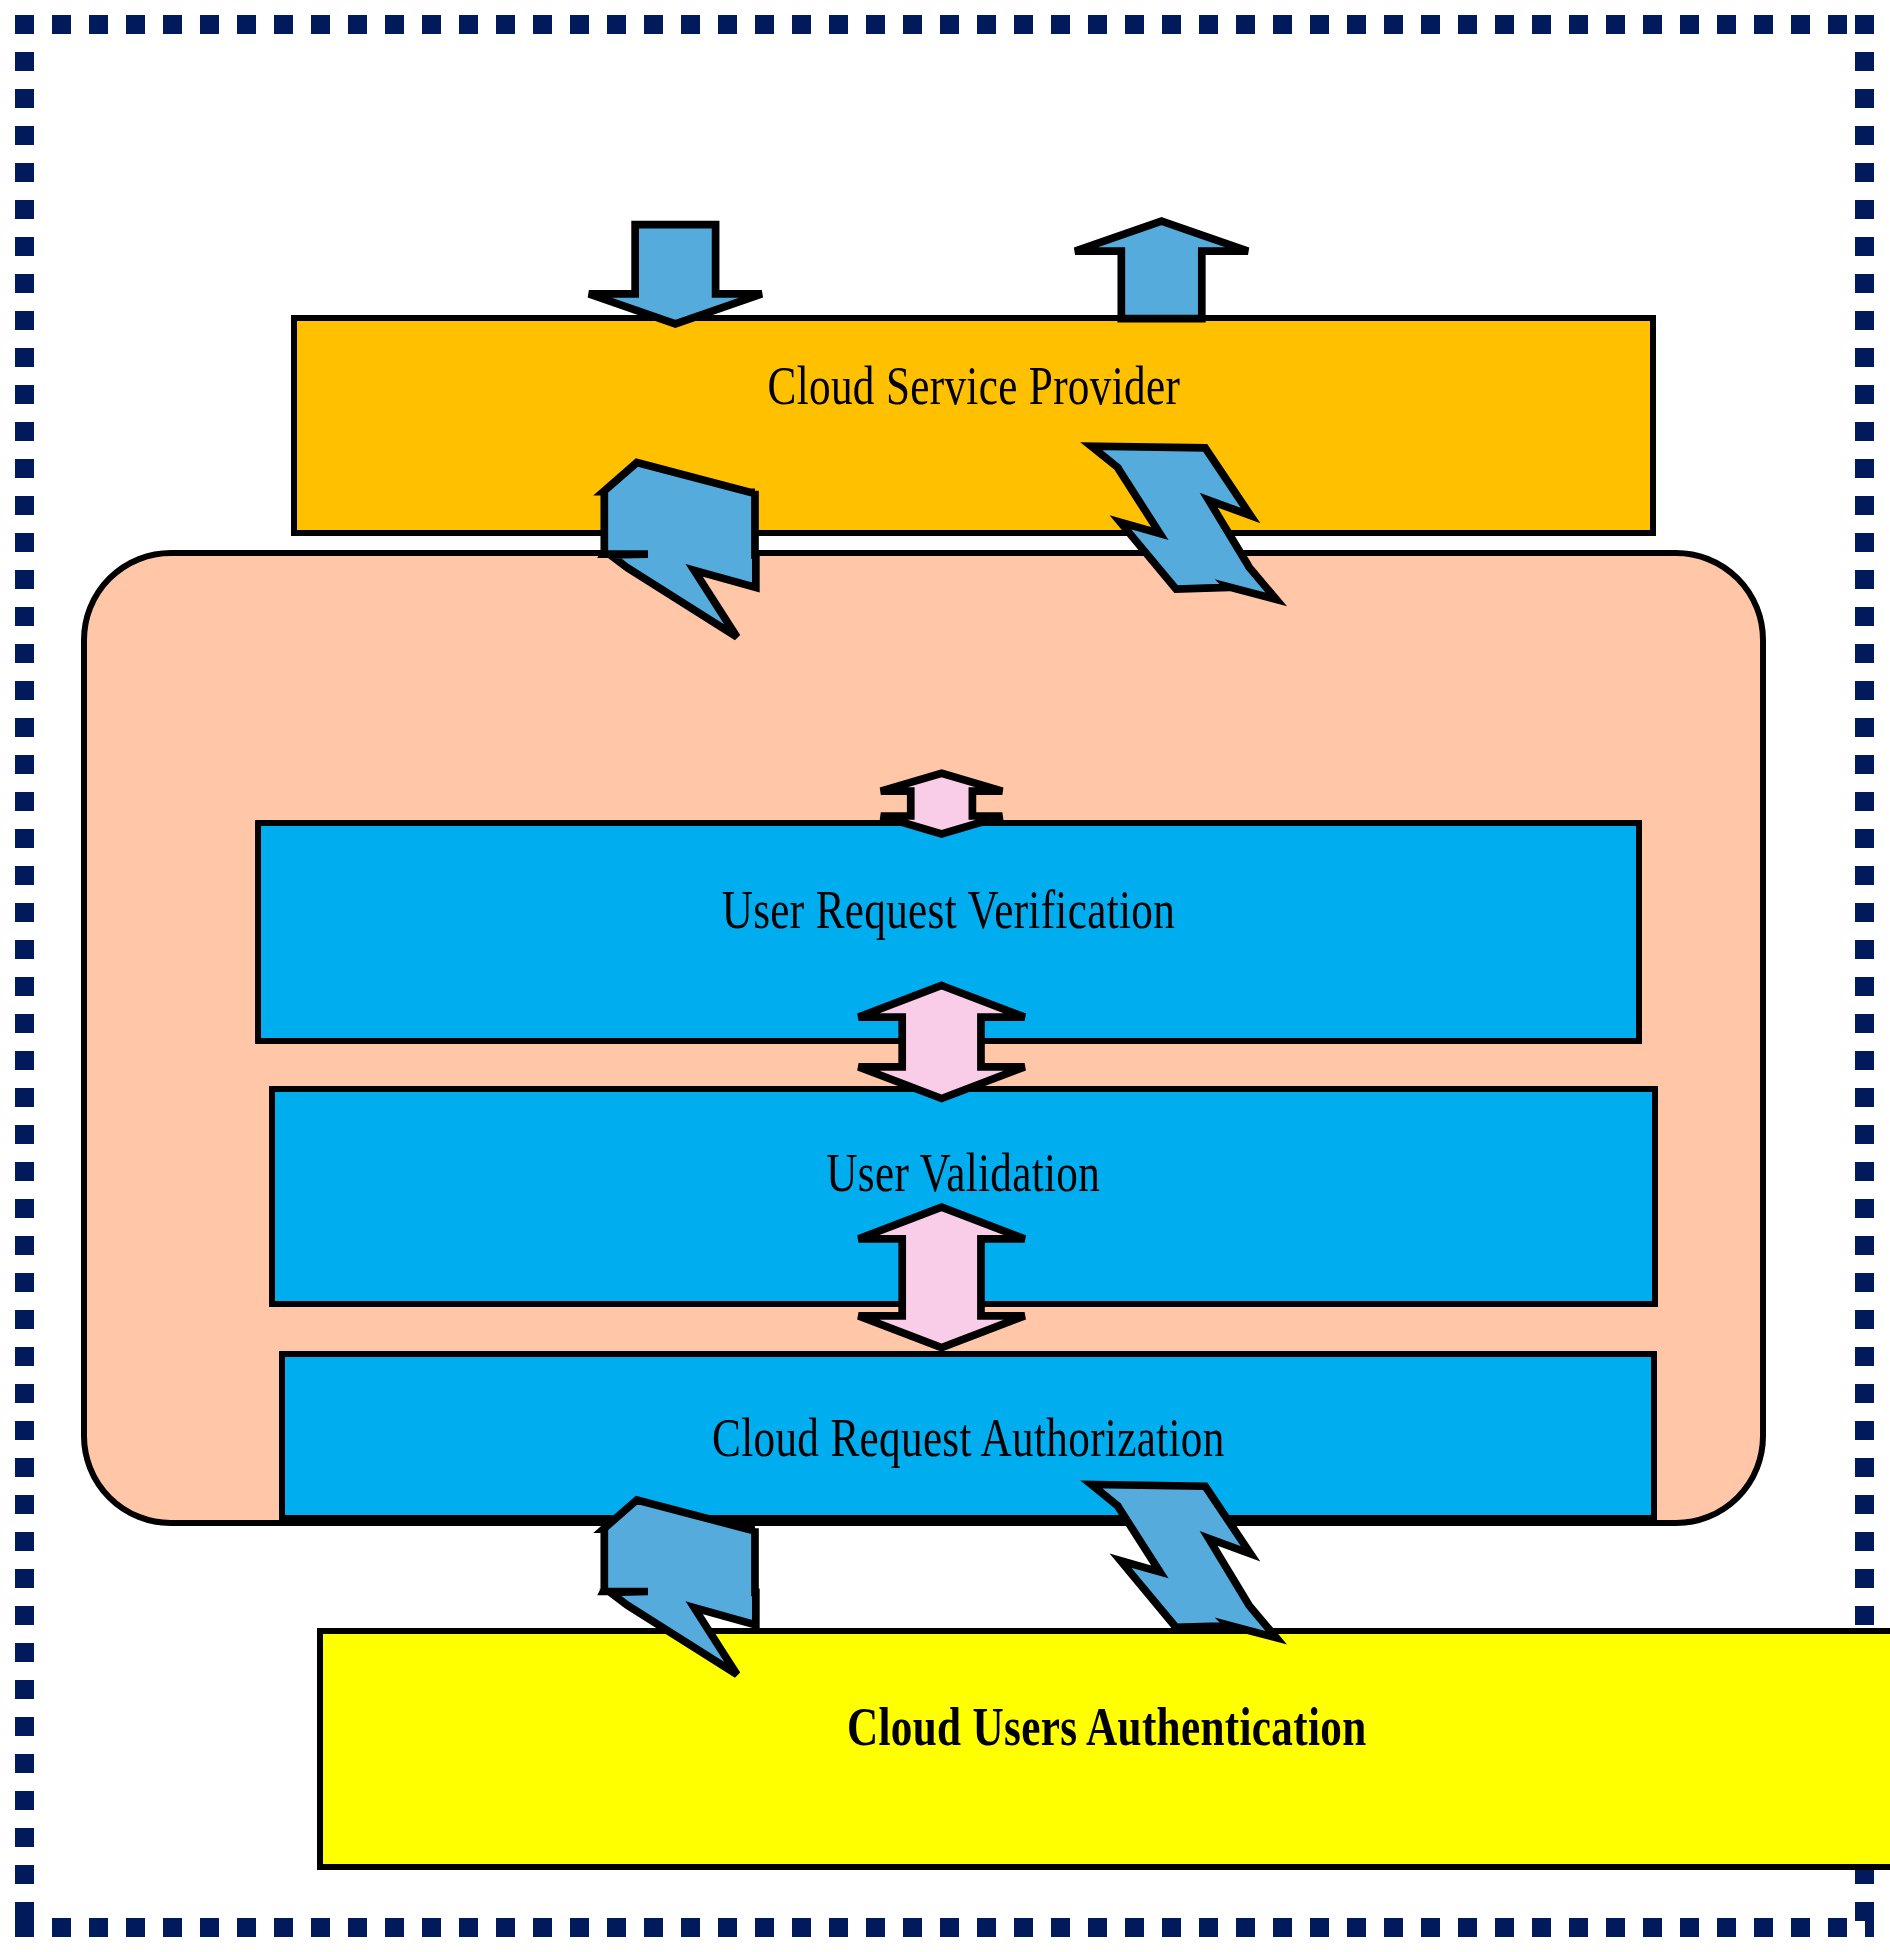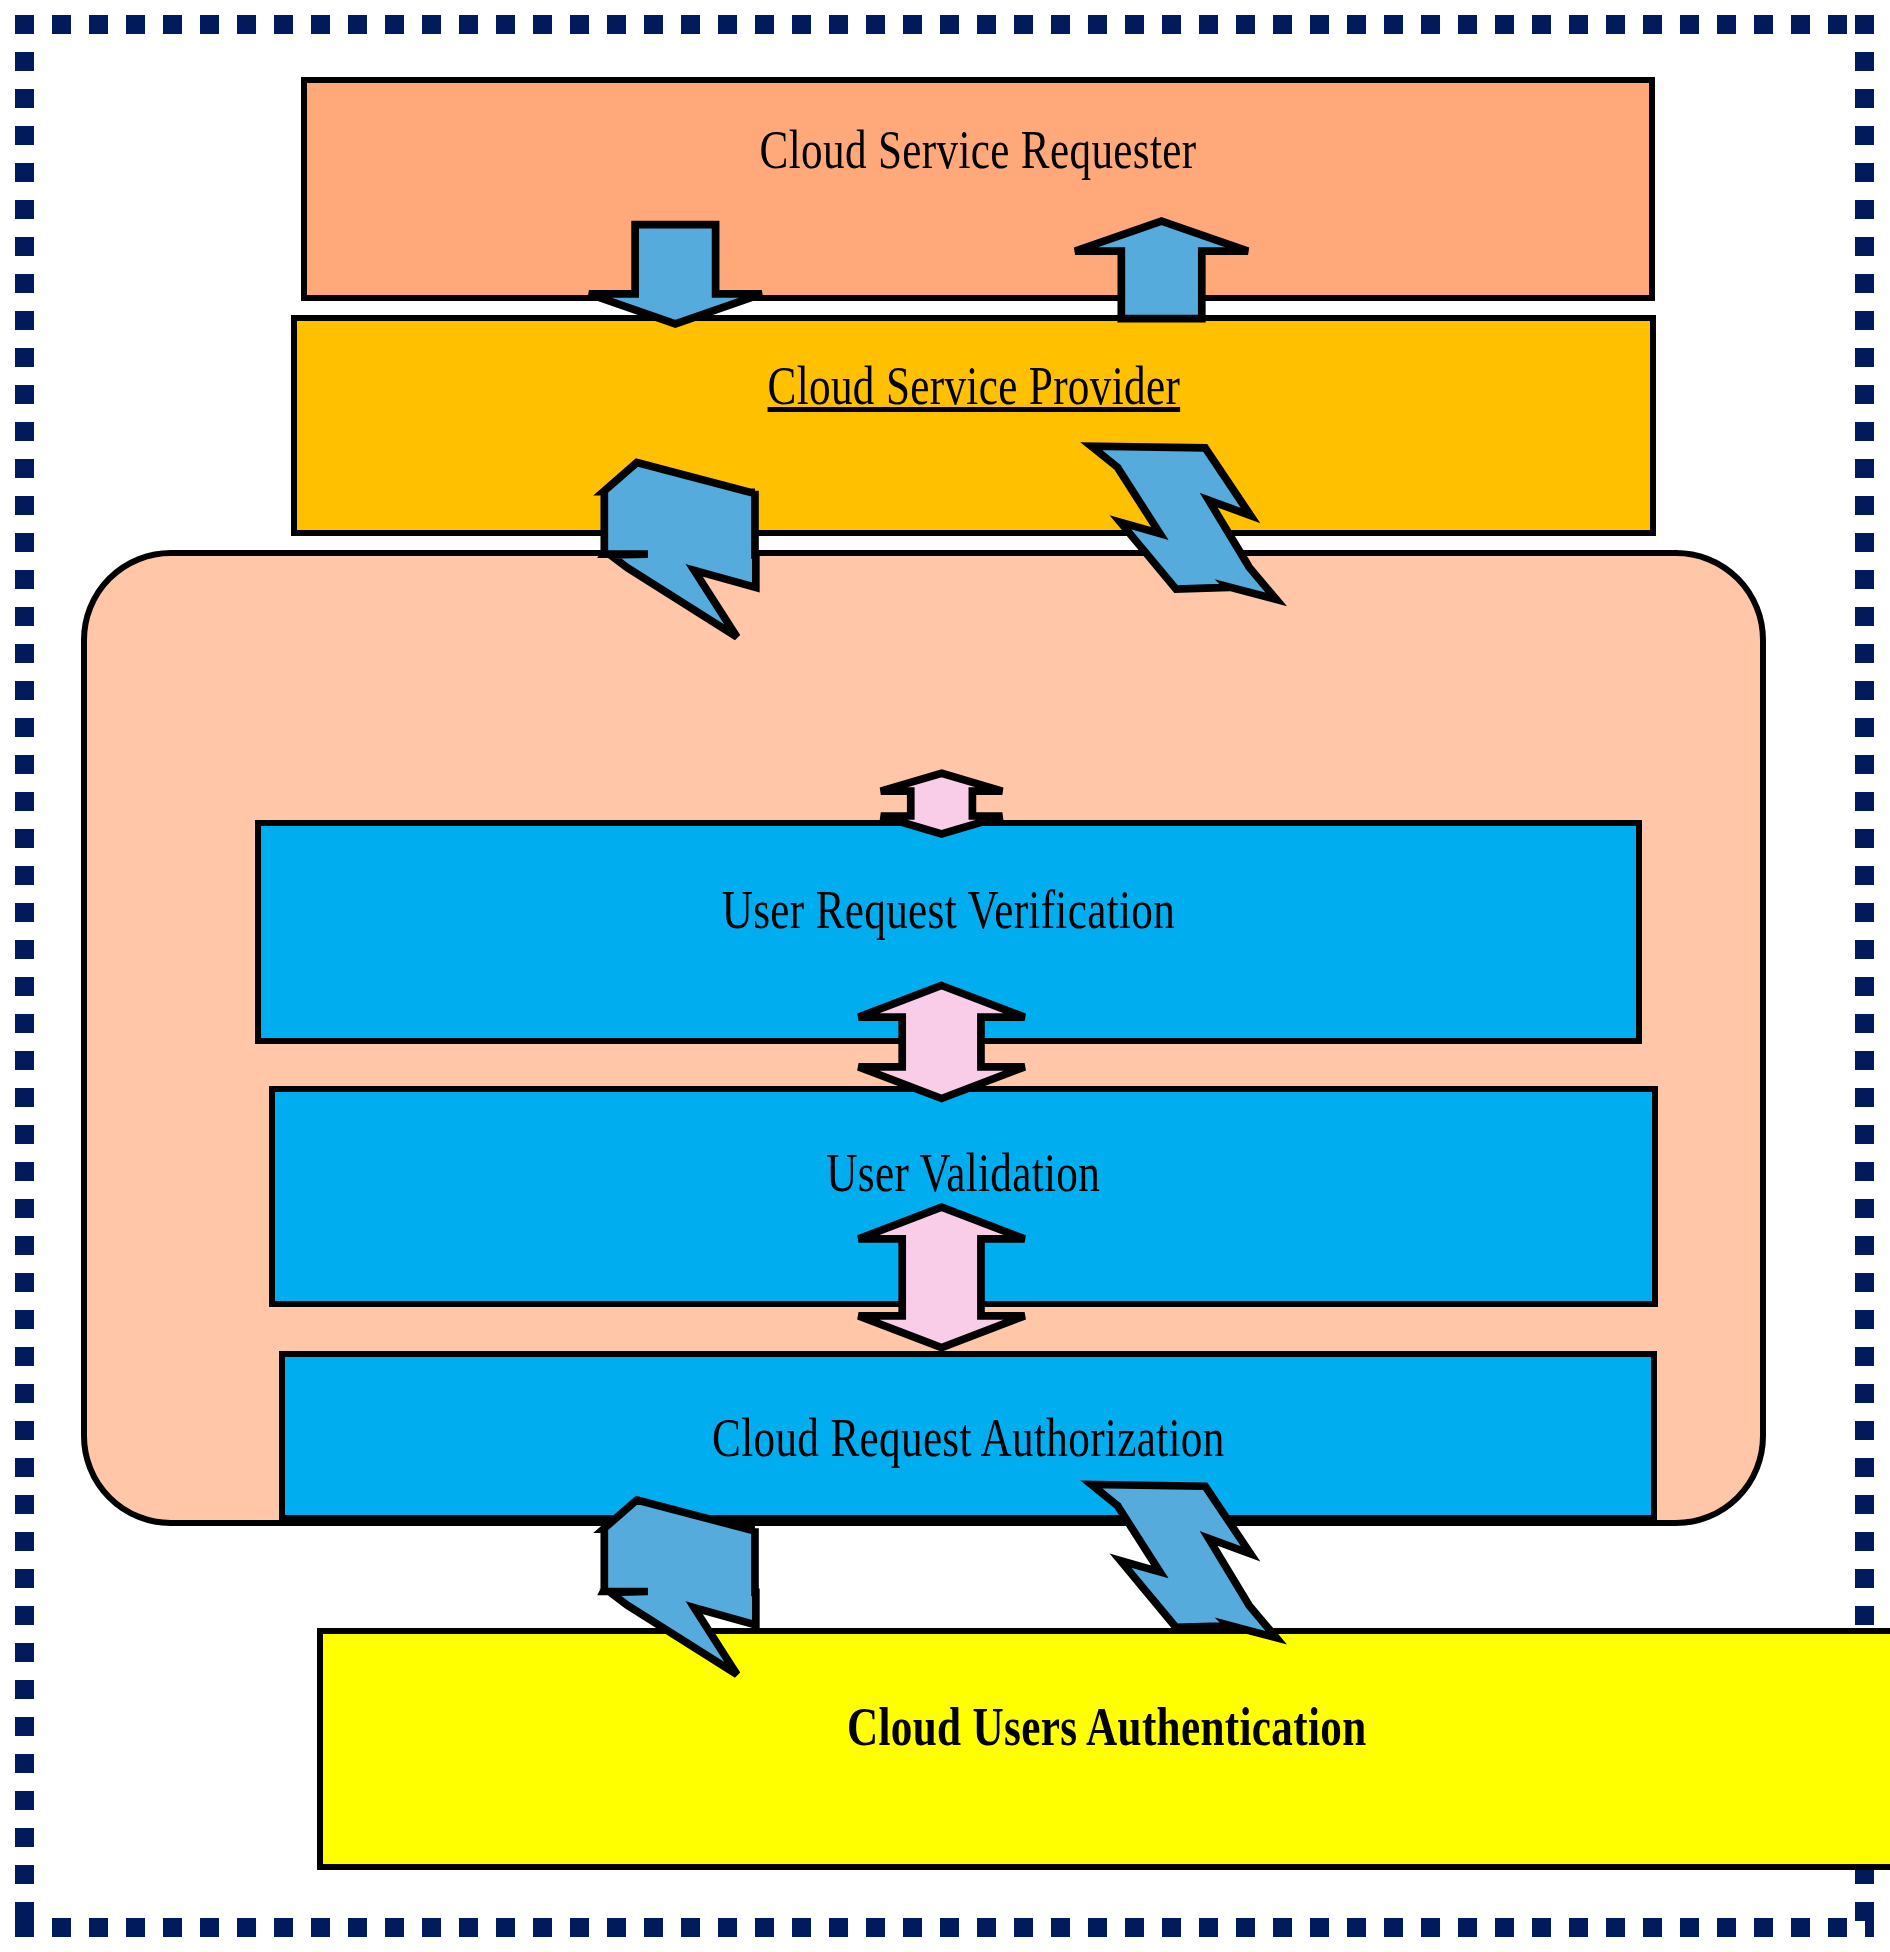--- a/index.html
+++ b/index.html
@@ -71,21 +71,20 @@
   }
   #requester-box .label { font-size: 54px; }
 
   #provider-box {
     left: 291px; top: 315px; width: 1365px; height: 221px;
     background: #FFC000;
     align-items: flex-start;
     justify-content: center;
     padding-top: 34px;
     z-index: 4;
-    text-decoration: underline;
   }
   #provider-box .label { font-size: 54px; }
 
   #model-container {
     position: absolute;
     left: 81px; top: 550px; width: 1685px; height: 976px;
     background: #FFC6A8;
     border: 6px solid #000000;
     border-radius: 90px;
     z-index: 1;
@@ -156,23 +155,20 @@
 
   <div class="frame">
     <div class="edge top"></div>
     <div class="edge bottom"></div>
     <div class="edge left"></div>
     <div class="edge right"></div>
   </div>
 
   <div id="model-container"></div>
 
-  <div class="box" id="requester-box">
-    <span class="label">Cloud Service Requester</span>
-  </div>
 
   <div class="box" id="provider-box">
     <span class="label">Cloud Service Provider</span>
   </div>
 
 
   <div class="box" id="verification-box">
     <span class="label">User Request Verification</span>
   </div>
 

